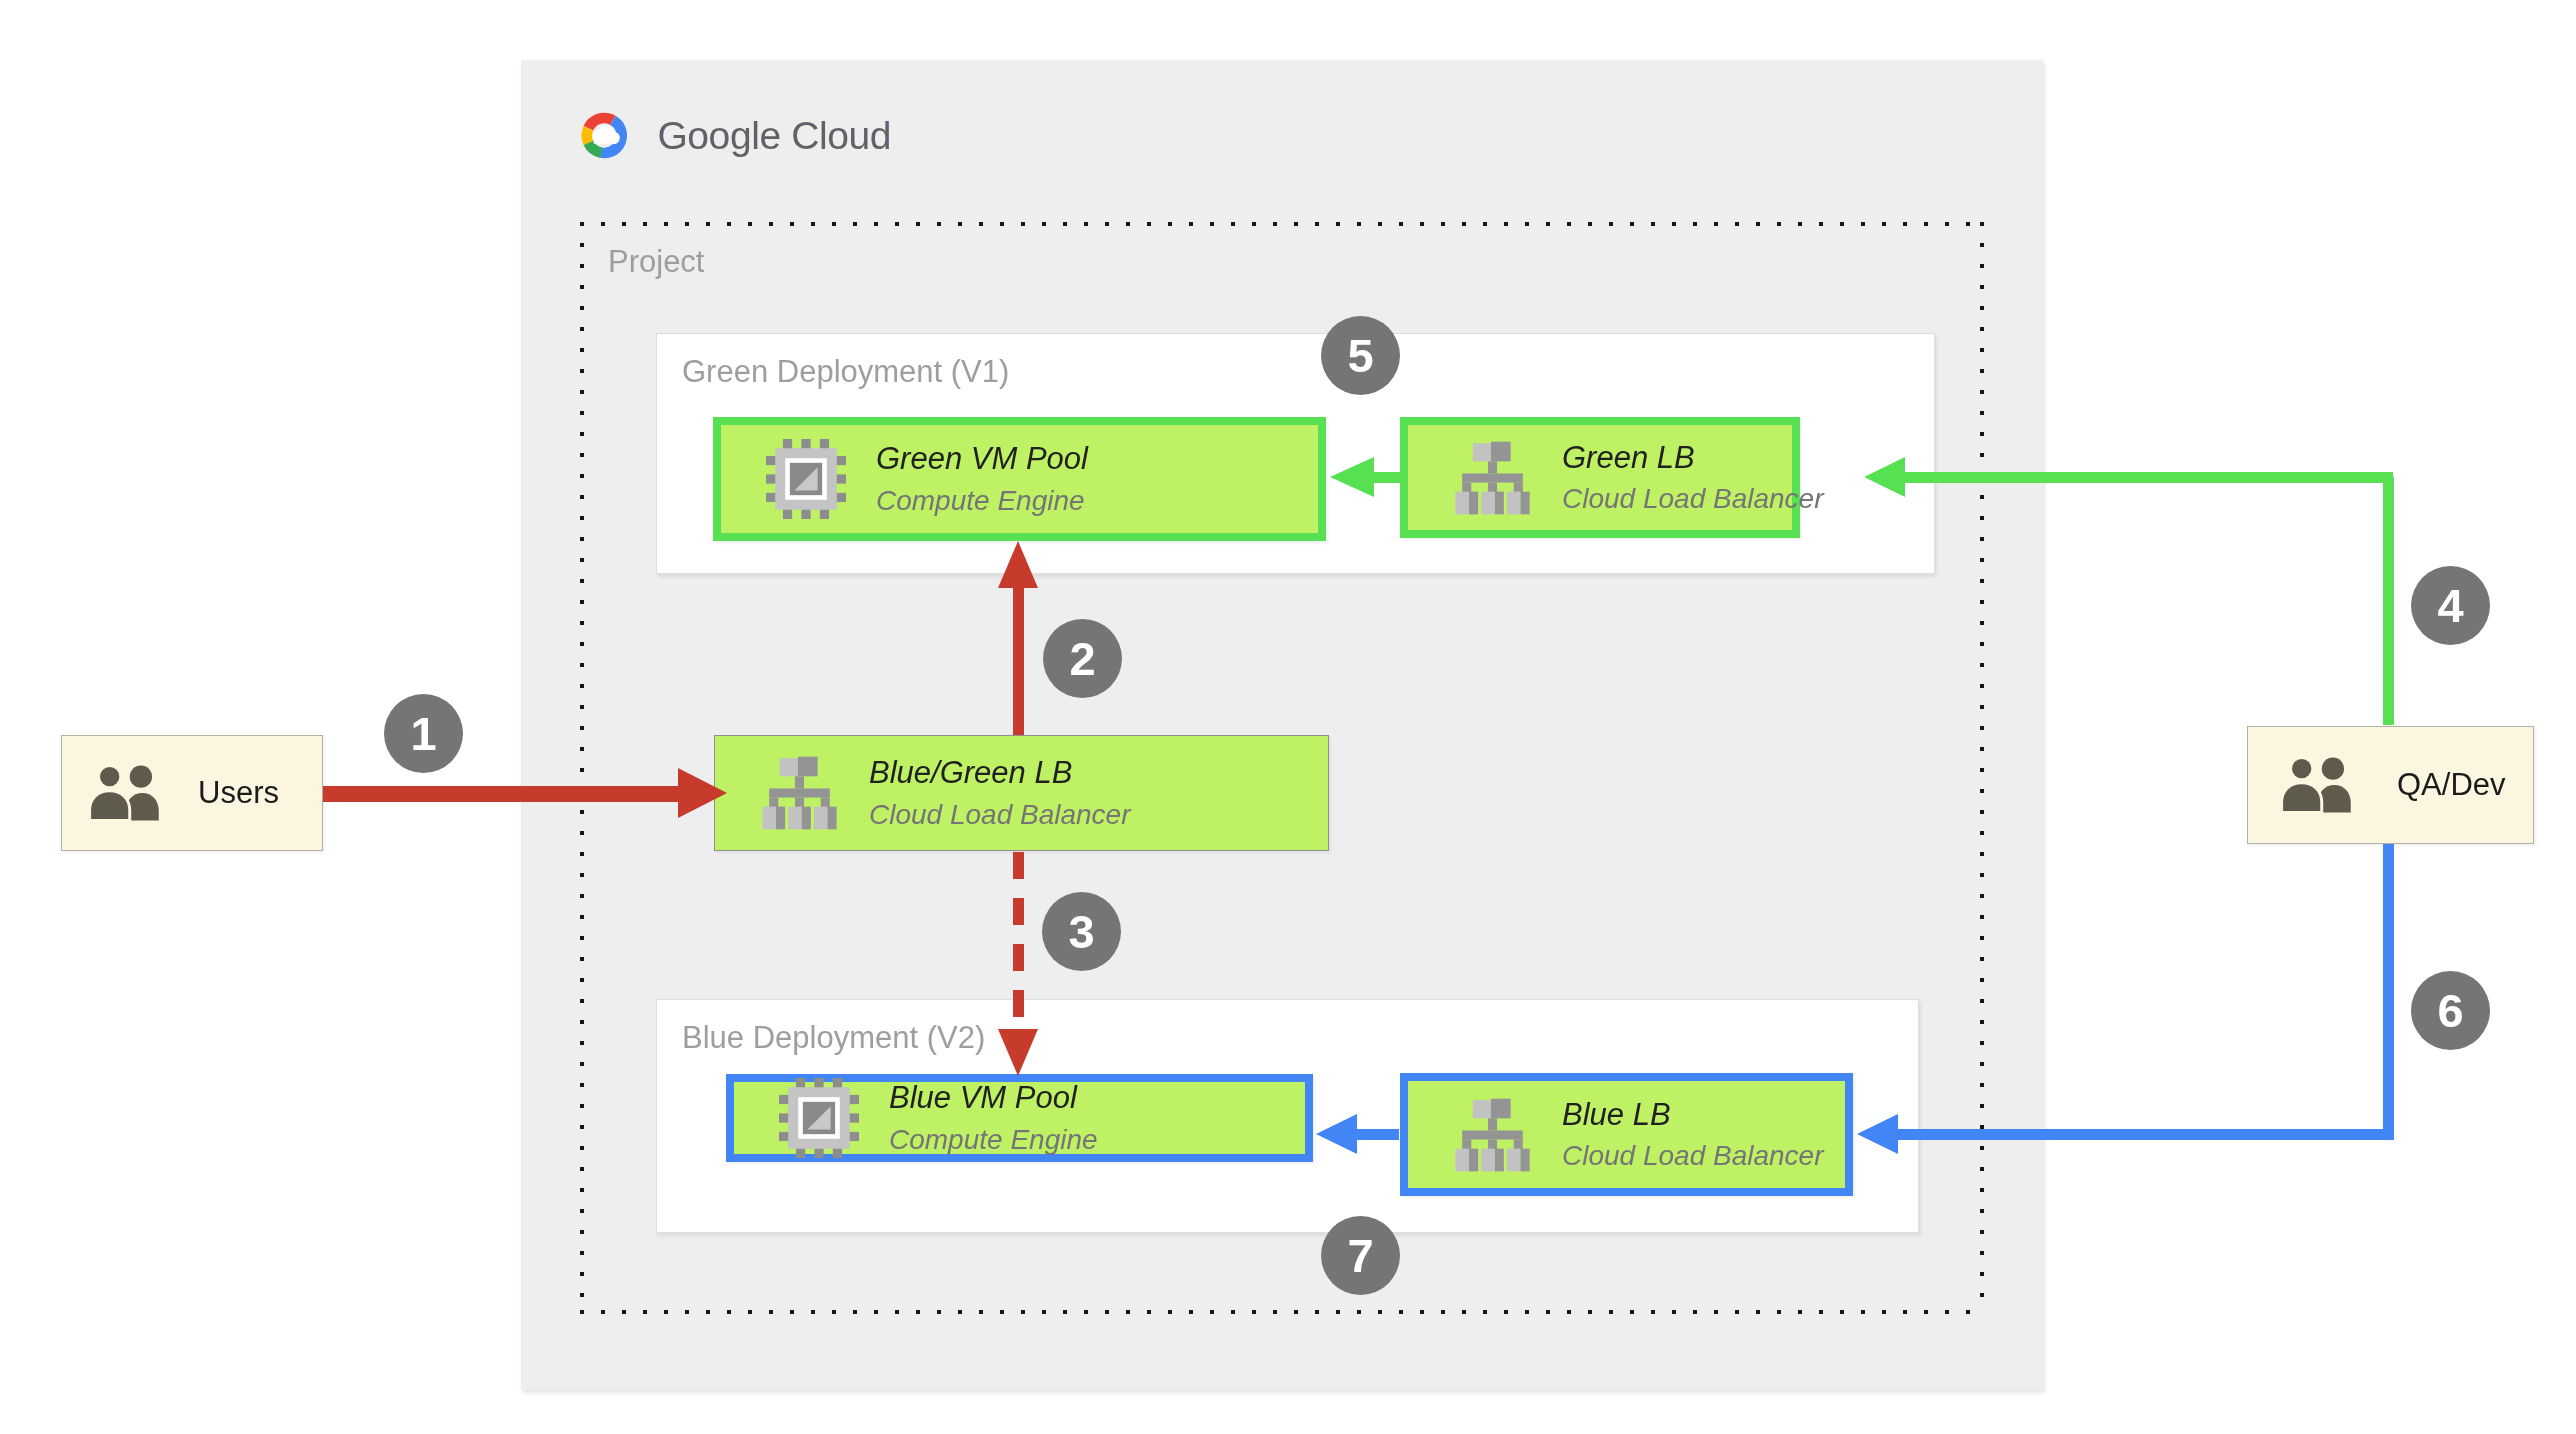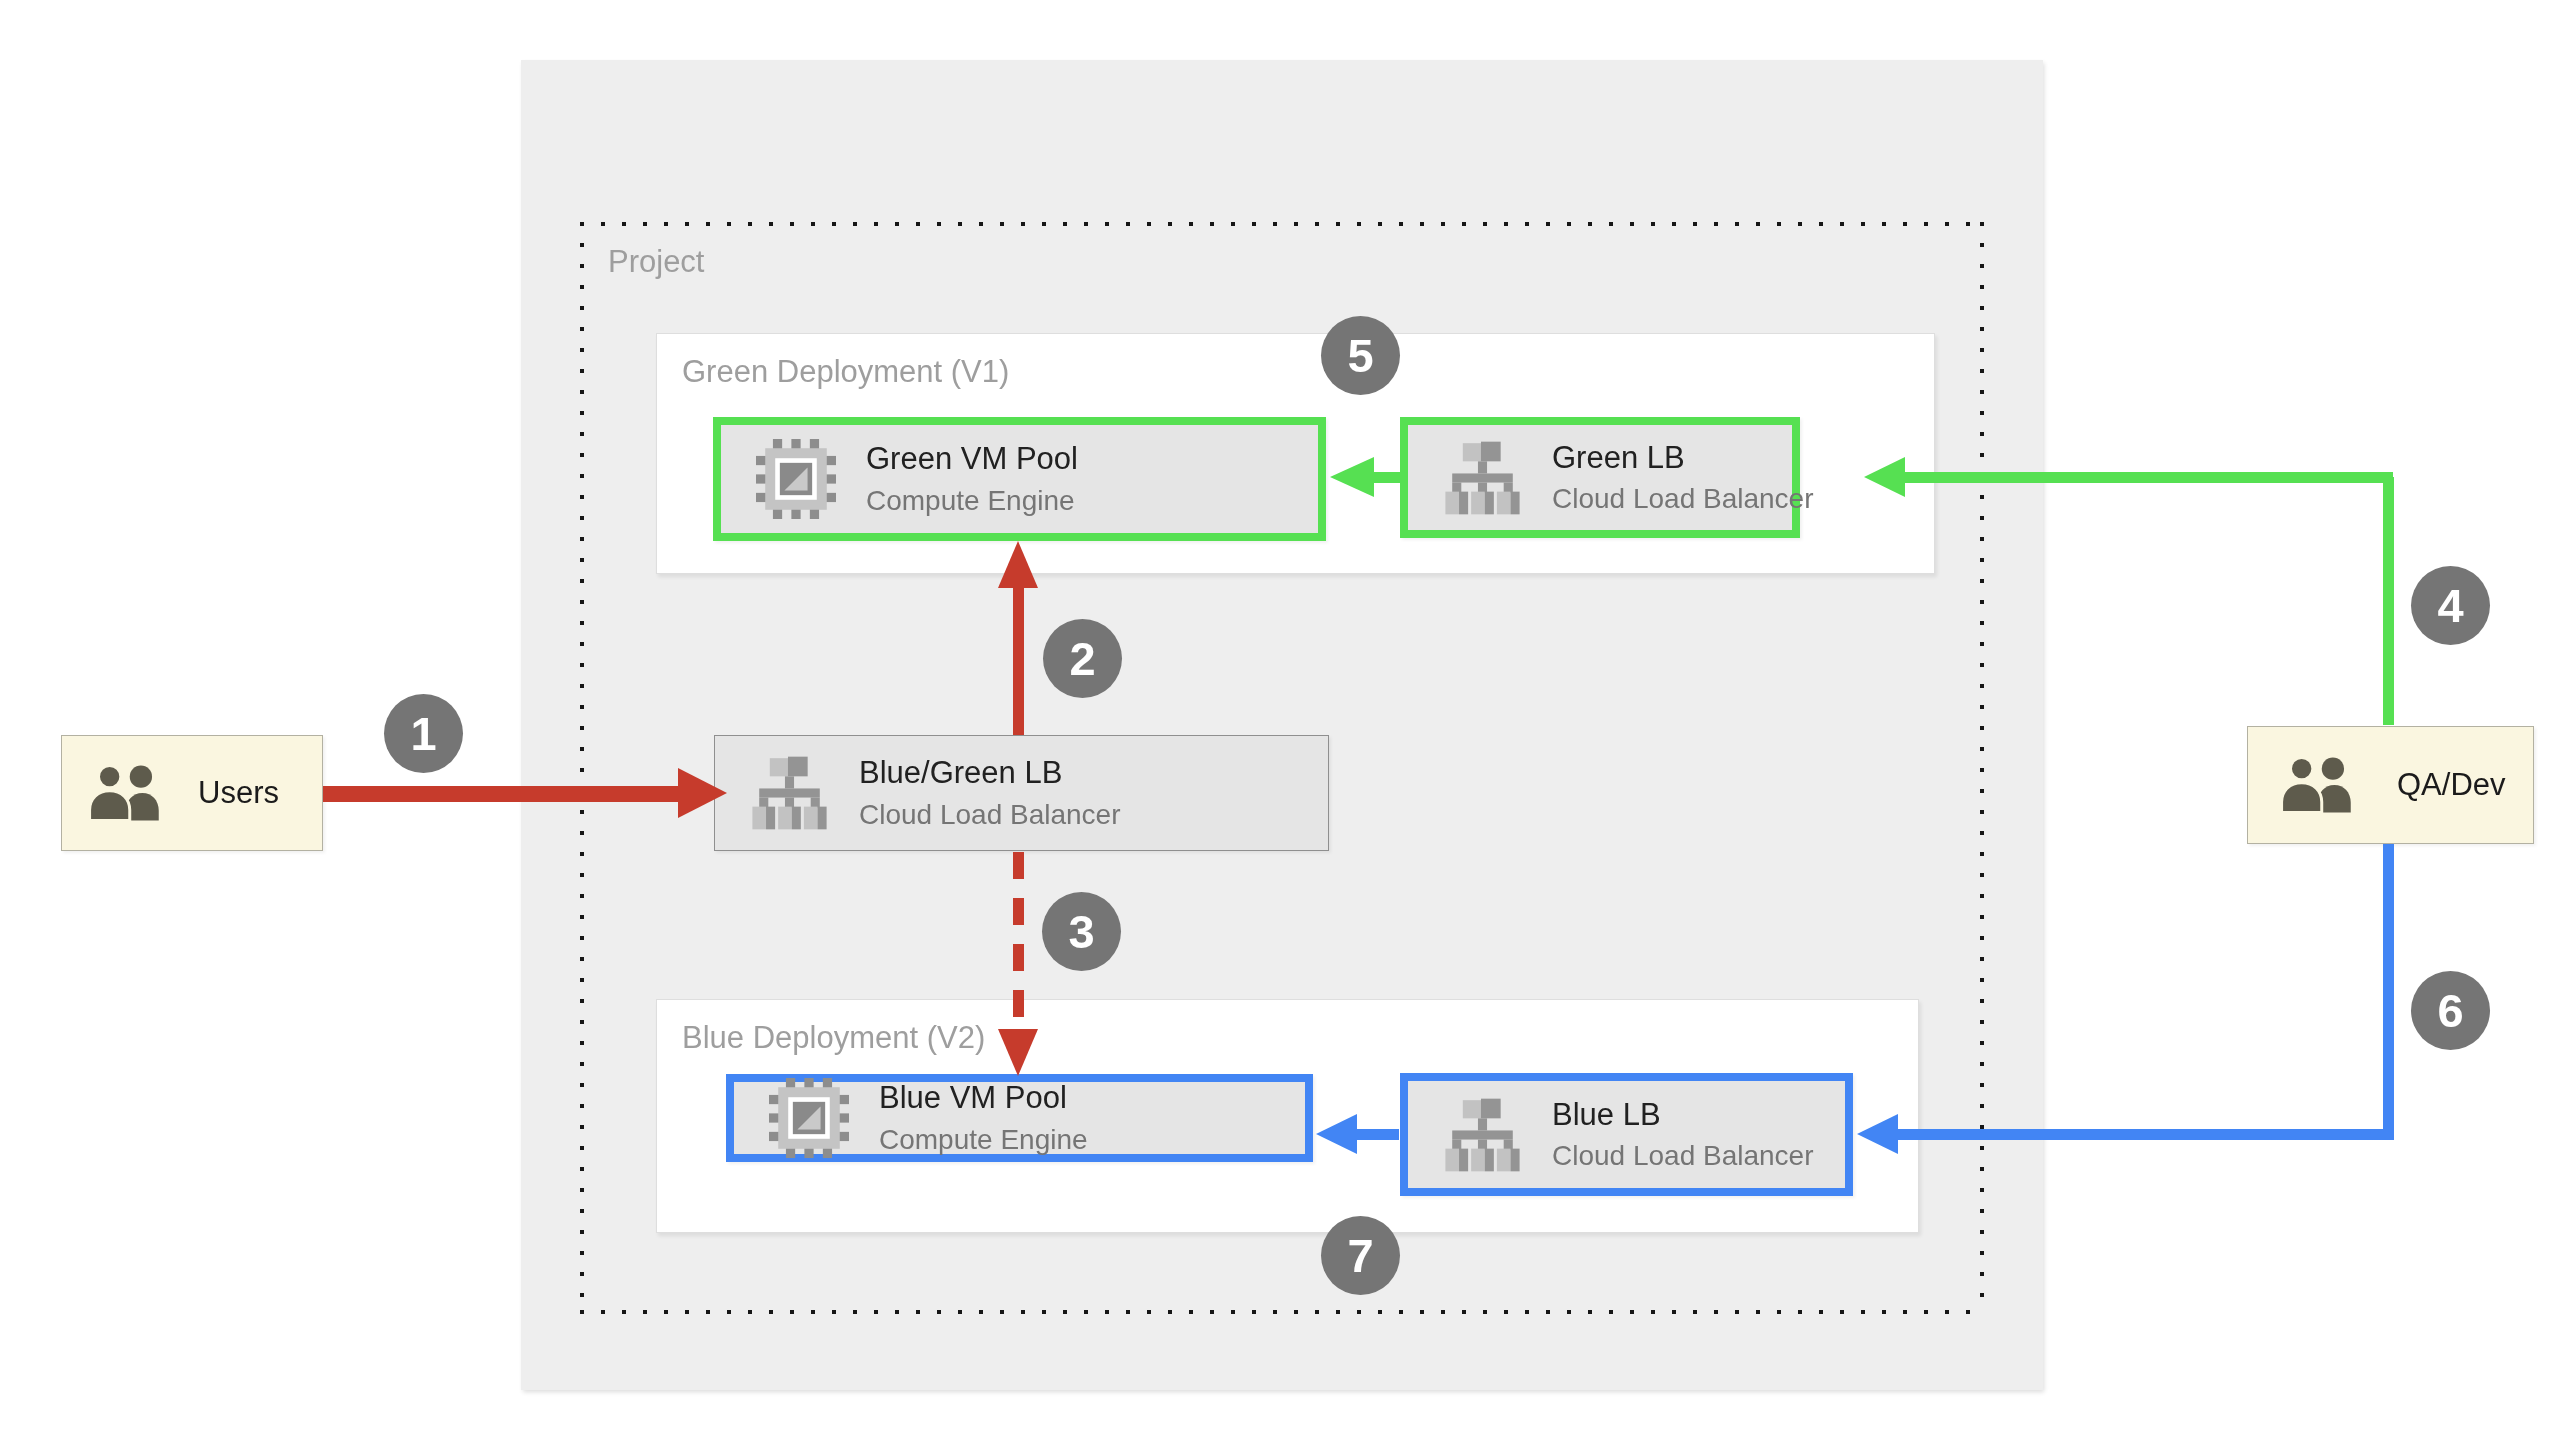--- a/index.html
+++ b/index.html
@@ -53,25 +53,26 @@
     box-shadow: 2.4px 3.1px 3.9px rgba(0,0,0,0.08);
     z-index: 1;
   }
   .container-label {
     position: absolute; left: 25px; top: 20.4px;
     font-size: 31px; color: var(--label_gray, #9E9E9E);
     white-space: nowrap;
   }
   .node {
     position: absolute;
-    background: #e5e5e5;
+    background: #bef264;
     display: flex; align-items: center;
-    gap: 30px; padding-left: 35px;
+    gap: 30px; padding-left: 45px;
     box-shadow: 1.6px 2.4px 3.1px rgba(0,0,0,0.06);
     z-index: 2;
+    font-style: italic;
   }
   .green-node { border: 8.6px solid var(--green, #56E052); }
   .blue-node  { border: 8.6px solid var(--blue, #4285F4); }
   .router-node{ border: 1.6px solid #8F8F8F; }
   .node-title { font-size: 31px; color: var(--title_dark, #212121); margin-bottom: 7.9px; white-space: nowrap; }
   .node-sub   { font-size: 28px; color: var(--subtitle_gray, #757575); white-space: nowrap; }
   .icon-chip { width: 80px; height: 80px; flex: none; }
   .icon-lb   { width: 79px; height: 74px;  flex: none; }
   .icon-people { width: 90px; height: 58px; flex: none; }
   .actor {
@@ -159,20 +160,26 @@
         <rect x="31" y="44" width="34" height="11"></rect>
       </g>
     </symbol>
   </defs>
 </svg>
 
 <div id="canvas">
 
   <div class="panel"></div>
 
+  <div class="brand">
+    <svg class="brand-icon" viewBox="0 0 80 68" width="63" height="53">
+        <use href="#sym-gcloud"></use>
+      </svg>
+    <span class="brand-text">Google Cloud</span>
+  </div>
 
   <div class="project">
     <div class="dot-top"></div>
     <div class="dot-bottom"></div>
     <div class="dot-left"></div>
     <div class="dot-right"></div>
     <div class="project-label">Project</div>
   </div>
 
   <div class="container" style="left:656px;top:333px;width:1279px;height:241px">

